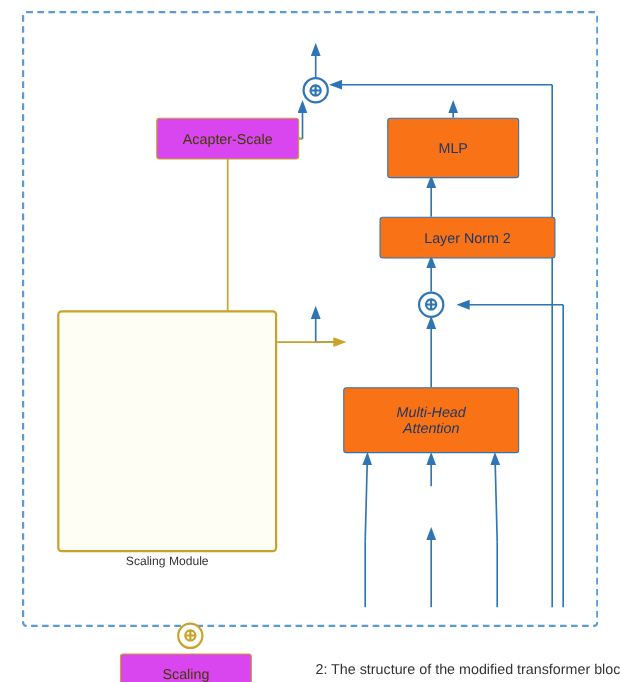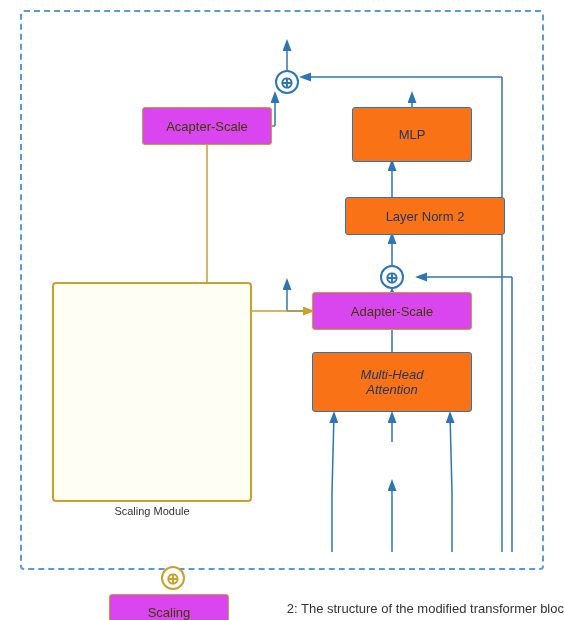--- a/index.html
+++ b/index.html
@@ -248,23 +248,20 @@
   </div>
 
   <div class="box box-blue layer-norm-2">
     <span>Layer Norm 2</span>
   </div>
 
   <div class="sum-circle" style="left:358px; top:253px;">
     <span>⊕</span>
   </div>
 
-  <div class="box box-yellow adapter-scale-right">
-    <span>Adapter-Scale</span>
-  </div>
 
   <div class="box box-blue mha">
     <span>Multi-Head<br>Attention</span>
   </div>
 
 
   <div class="scaling-module-box">
 
     <div class="sum-circle sum-circle-yellow" style="left:107px; top:282px;">
       <span>⊕</span>

